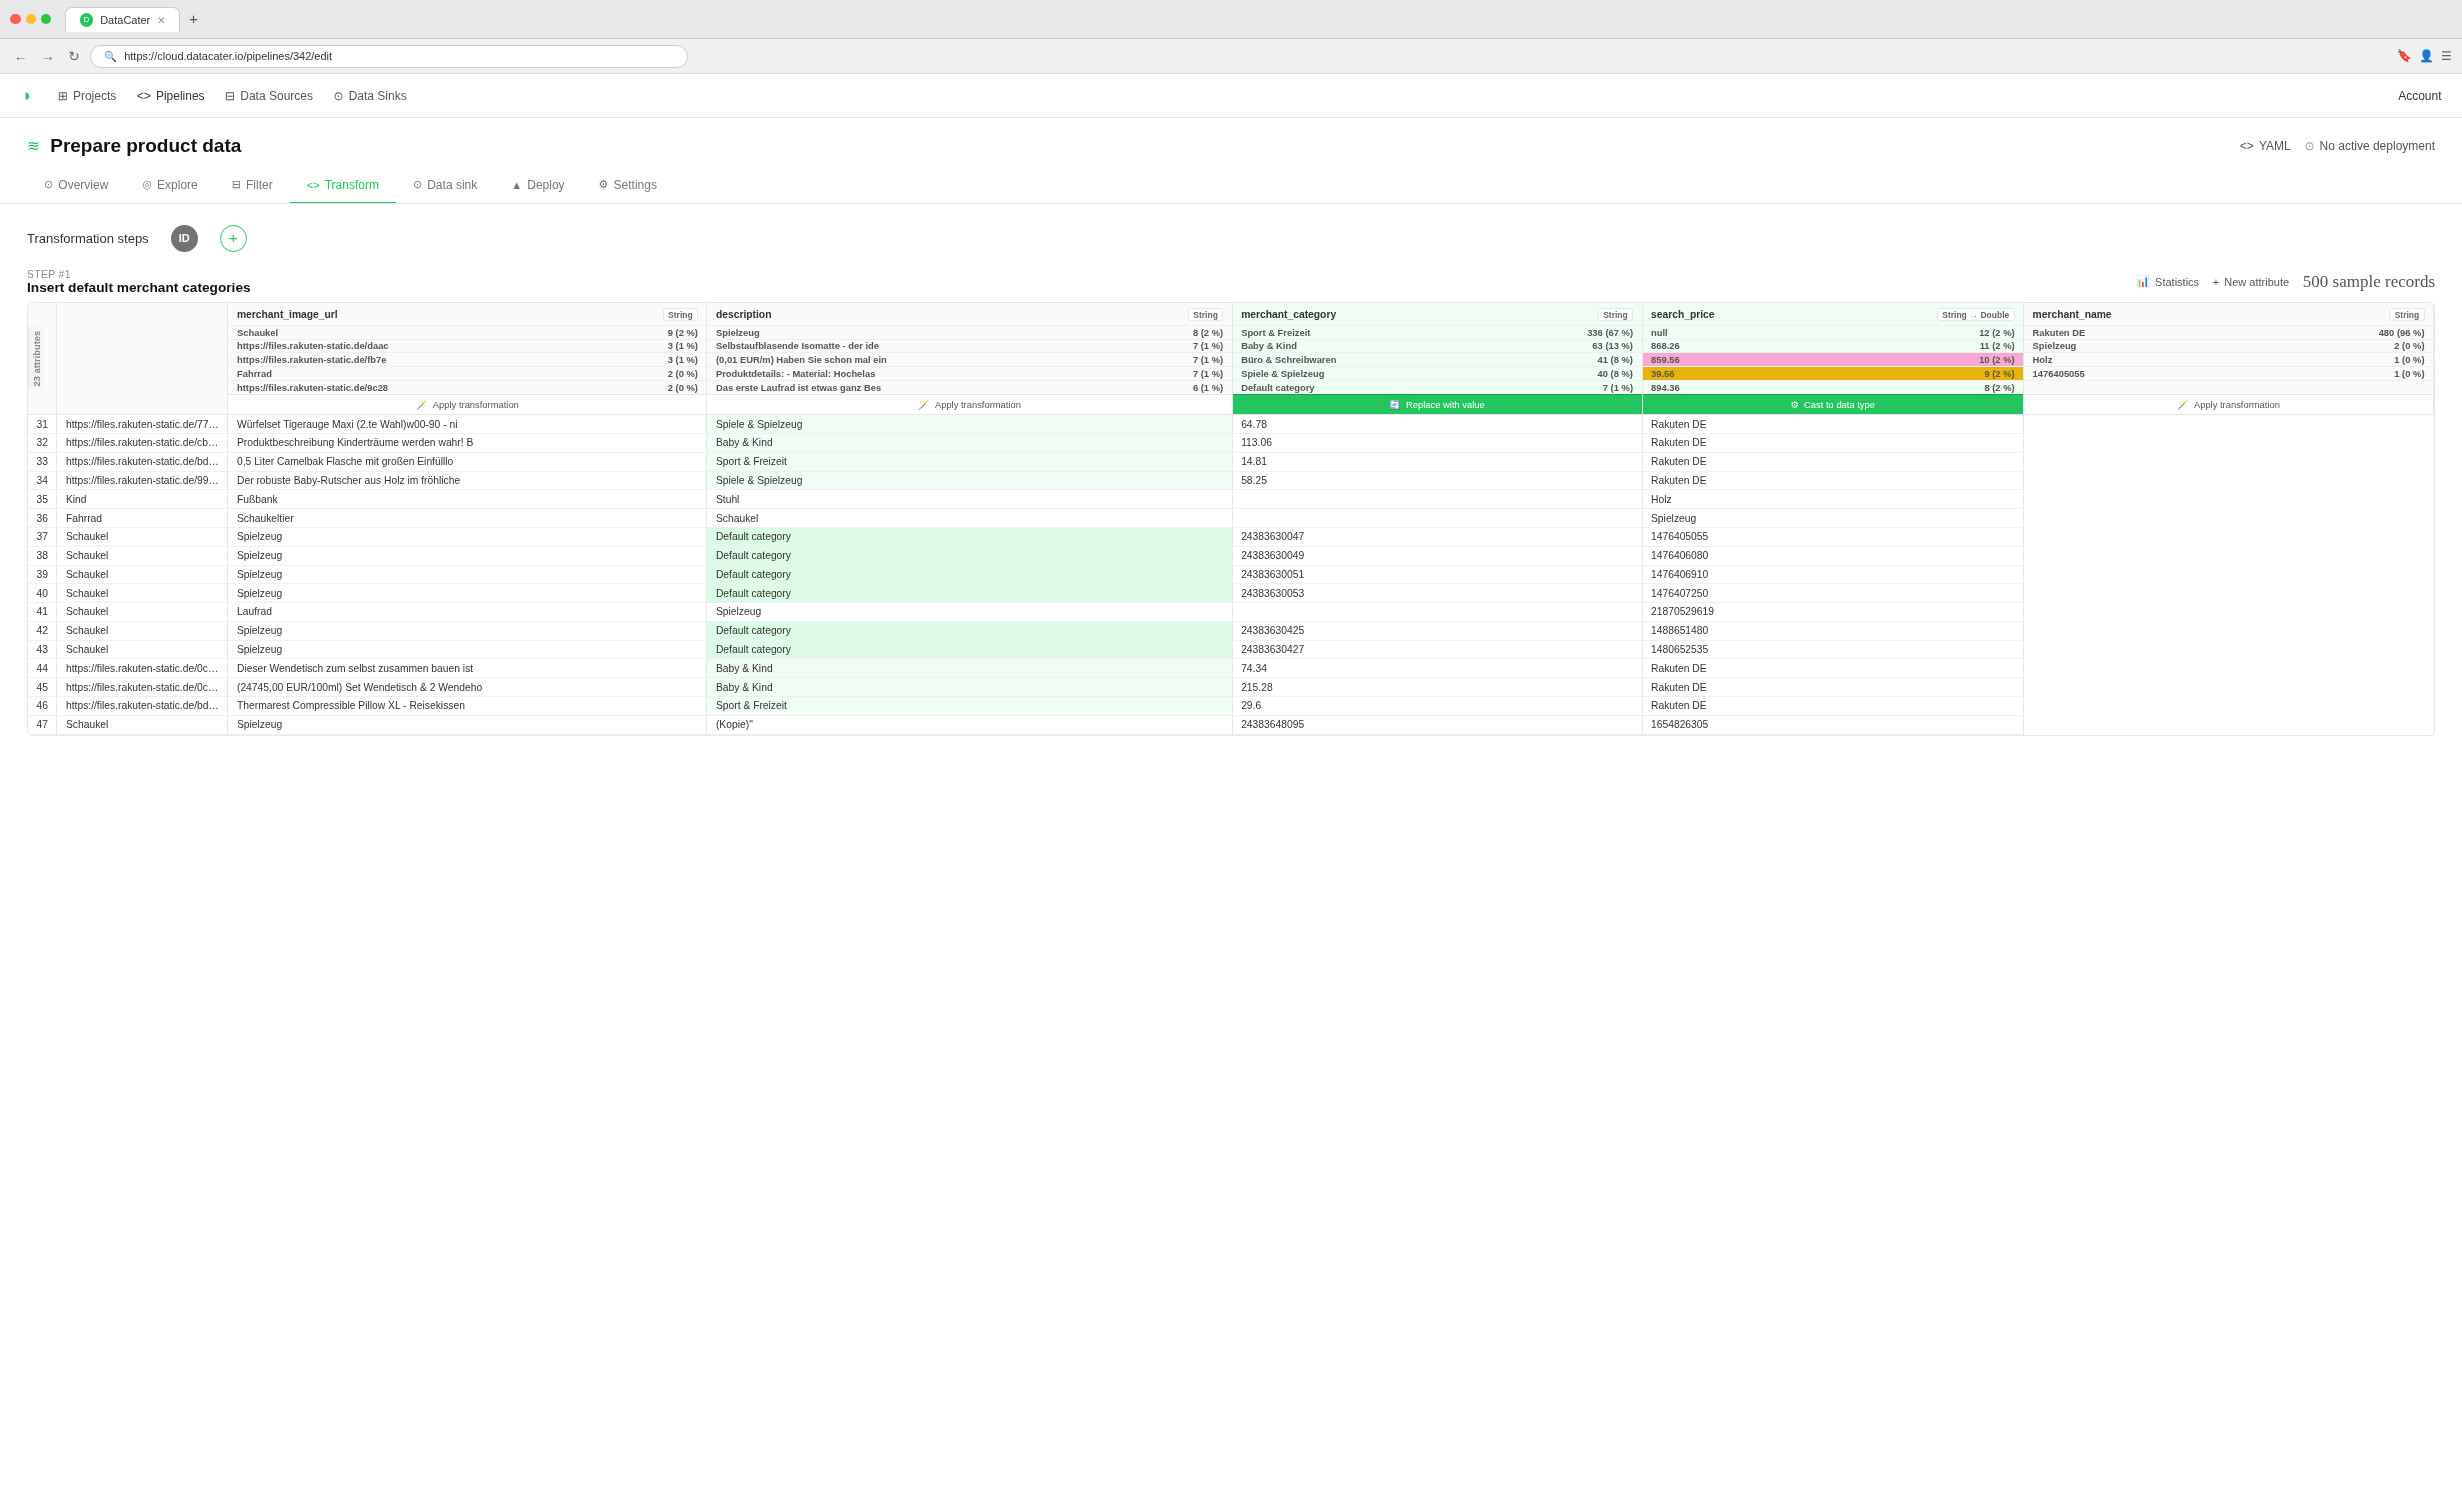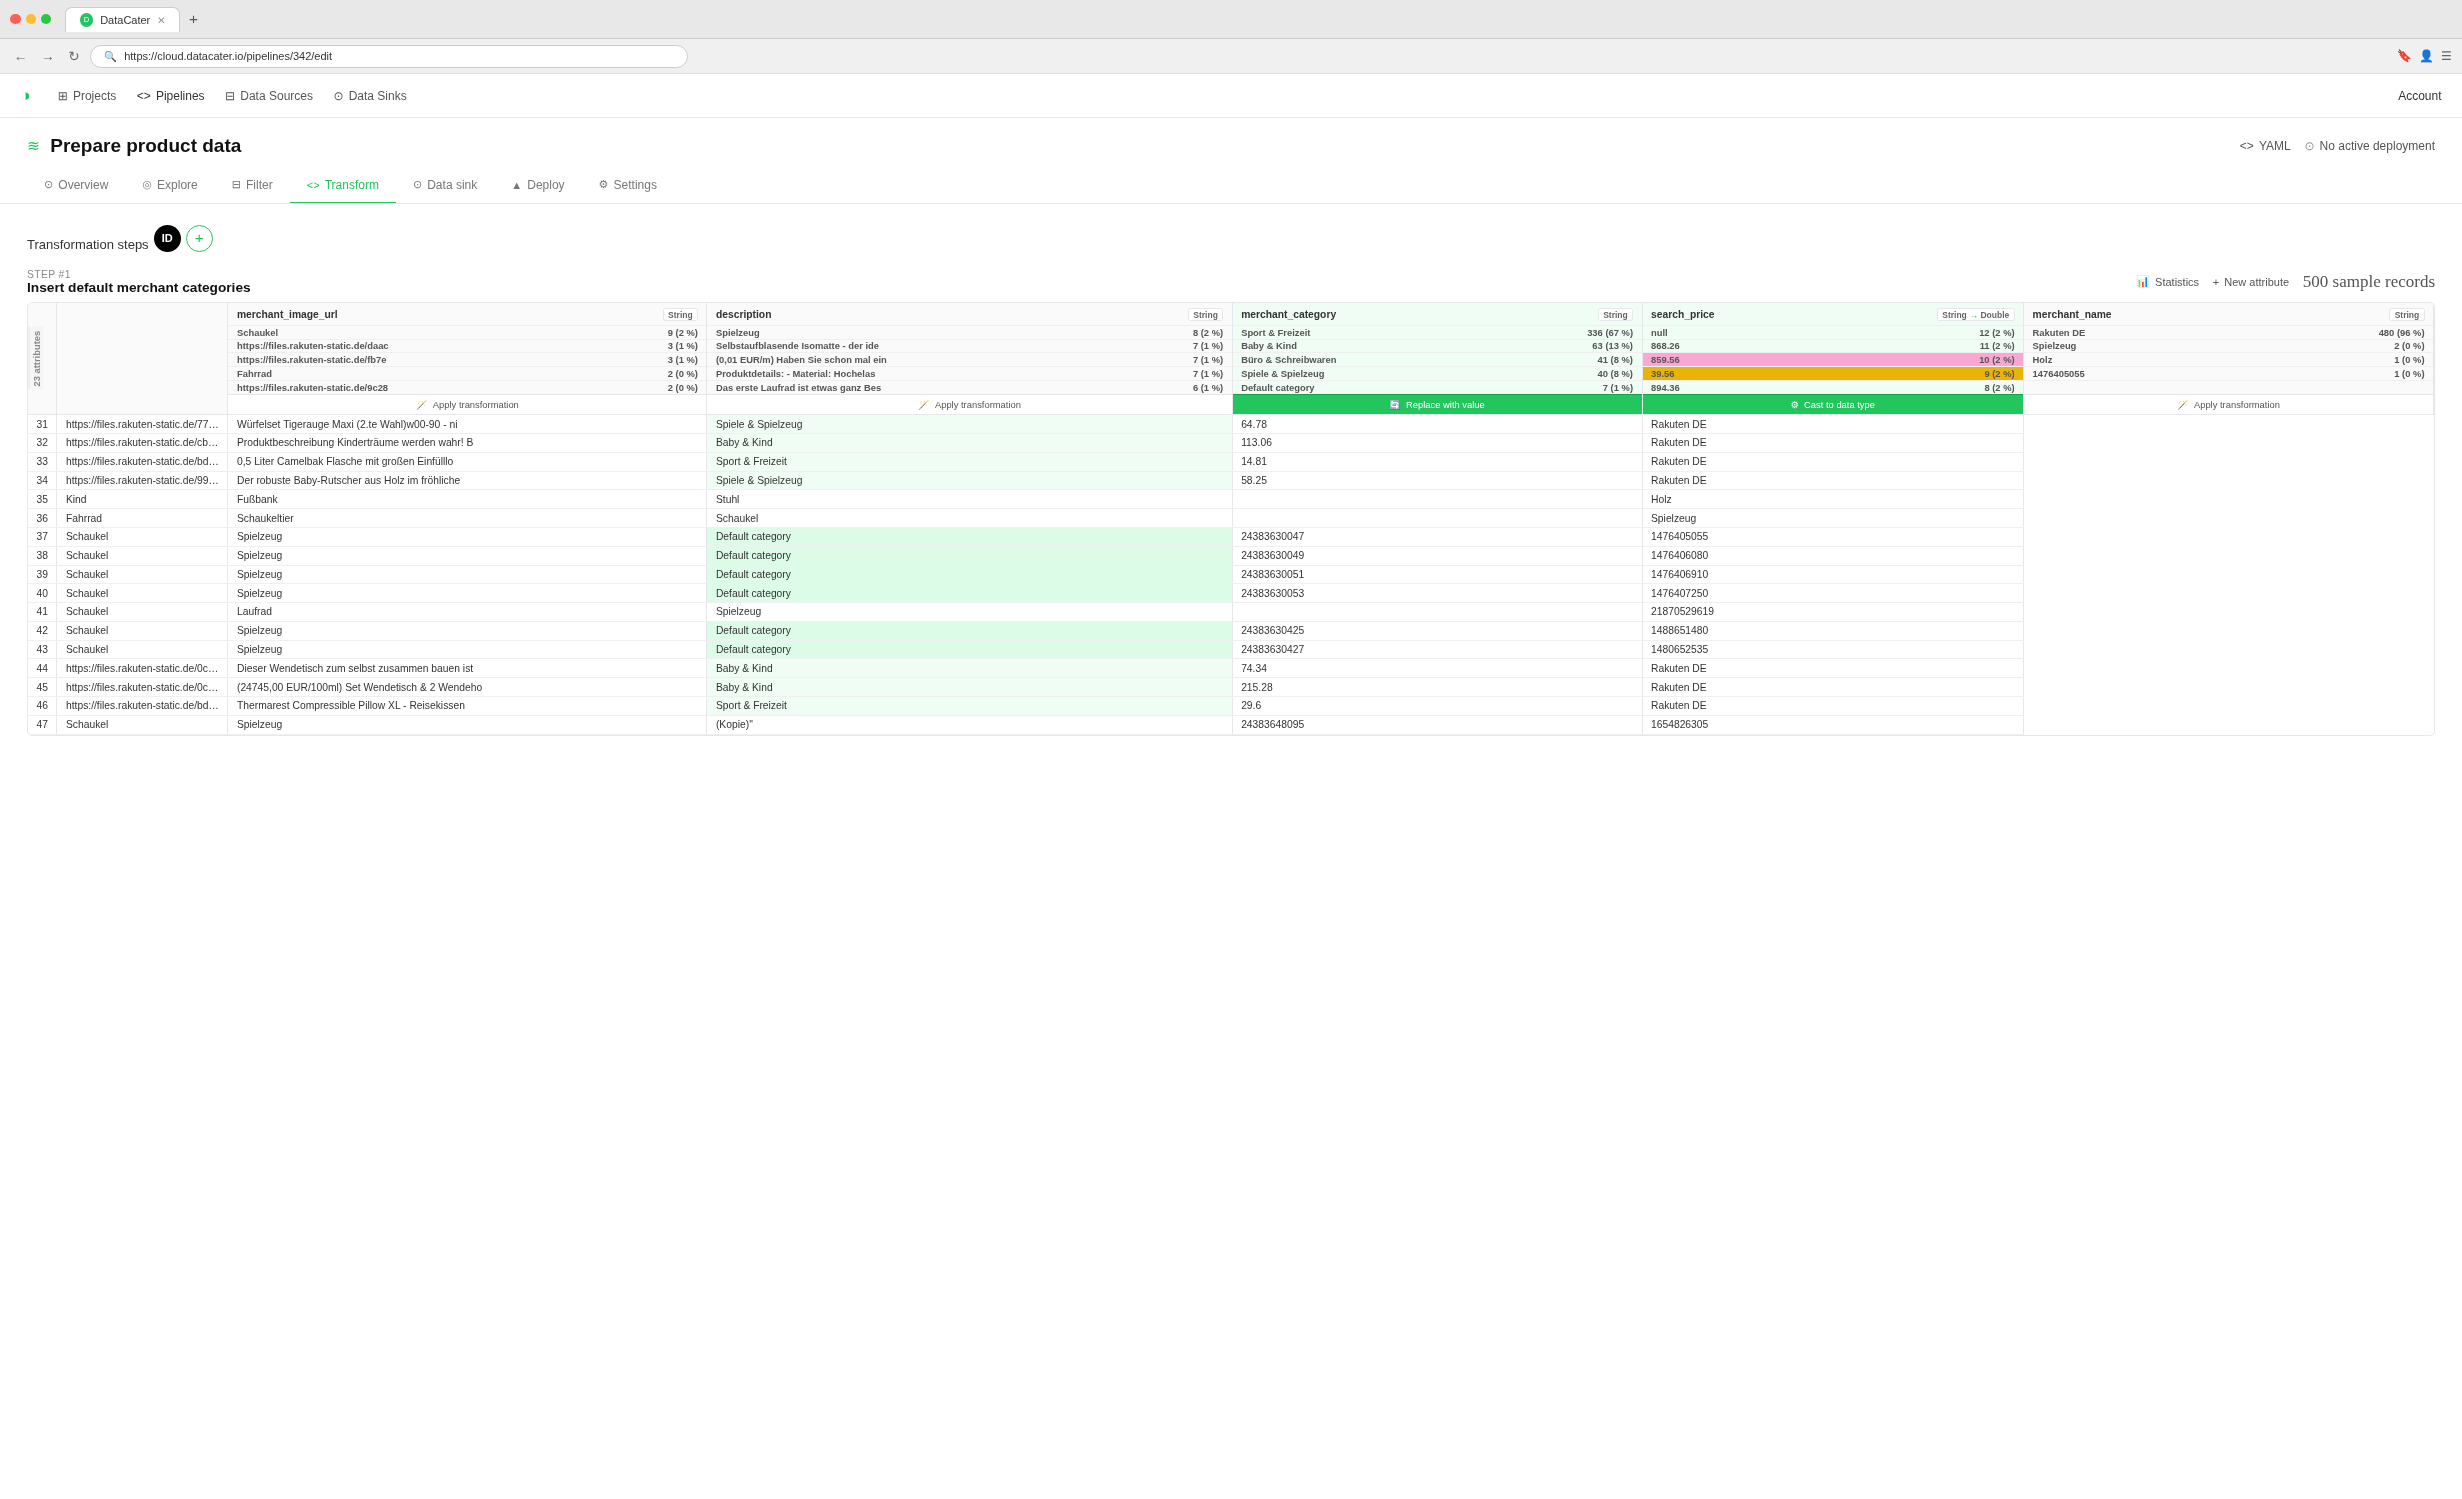--- a/index.html
+++ b/index.html
@@ -49,23 +49,23 @@
     
     .page-tabs { display: flex; align-items: center; padding: 0 27px; border-bottom: 0.9px solid #e5e7eb; margin-top: 10.3px; gap: 0; }
     .page-tab { display: flex; align-items: center; gap: 5.1px; padding: 10.3px 17px; color: #777; font-size: 12px; cursor: pointer; border-bottom: 1.7px solid transparent; text-decoration: none; }
     .page-tab.active { color: #22c55e; border-bottom: 1.7px solid #22c55e; font-weight: 500; }
     .page-tab-icon { font-size: 11px; }
 
     
     .transform-content { padding: 13.7px 27px; }
 
     
-    .transform-steps-row { display: flex; align-items: flex-end; gap: 5px; padding: 6.8px 0; }
+    .transform-steps-row { display: flex; align-items: center; gap: 22px; padding: 6.8px 0; }
     .steps-label { font-size: 13px; font-weight: 500; color: #333; }
-    .step-badge { background: #000000; color: white; width: 27px; height: 27px; border-radius: 50%; display: flex; align-items: center; justify-content: center; font-size: 11px; font-weight: 600; cursor: pointer; }
+    .step-badge { background: #737373; color: white; width: 27px; height: 27px; border-radius: 50%; display: flex; align-items: center; justify-content: center; font-size: 11px; font-weight: 600; cursor: pointer; }
     .add-step-btn { width: 27px; height: 27px; border-radius: 50%; border: 1.7px solid #22c55e; color: #22c55e; background: none; display: flex; align-items: center; justify-content: center; font-size: 15.4px; cursor: pointer; }
 
     
     .step-header { display: flex; align-items: center; justify-content: space-between; padding: 10.3px 0 6.8px; }
     .step-label { font-size: 10.3px; color: #888; font-weight: 500; text-transform: uppercase; letter-spacing: 0.4px; }
     .step-title { font-size: 13.7px; font-weight: 600; color: #111; }
     .step-actions { display: flex; align-items: center; gap: 13.7px; }
     .step-action-btn { display: flex; align-items: center; gap: 5.1px; color: #555; font-size: 11px; cursor: pointer; background: none; border: none; }
     .records-count { font-size: 17px; color: #555; font-family: Liberation Serif, serif; }
 

